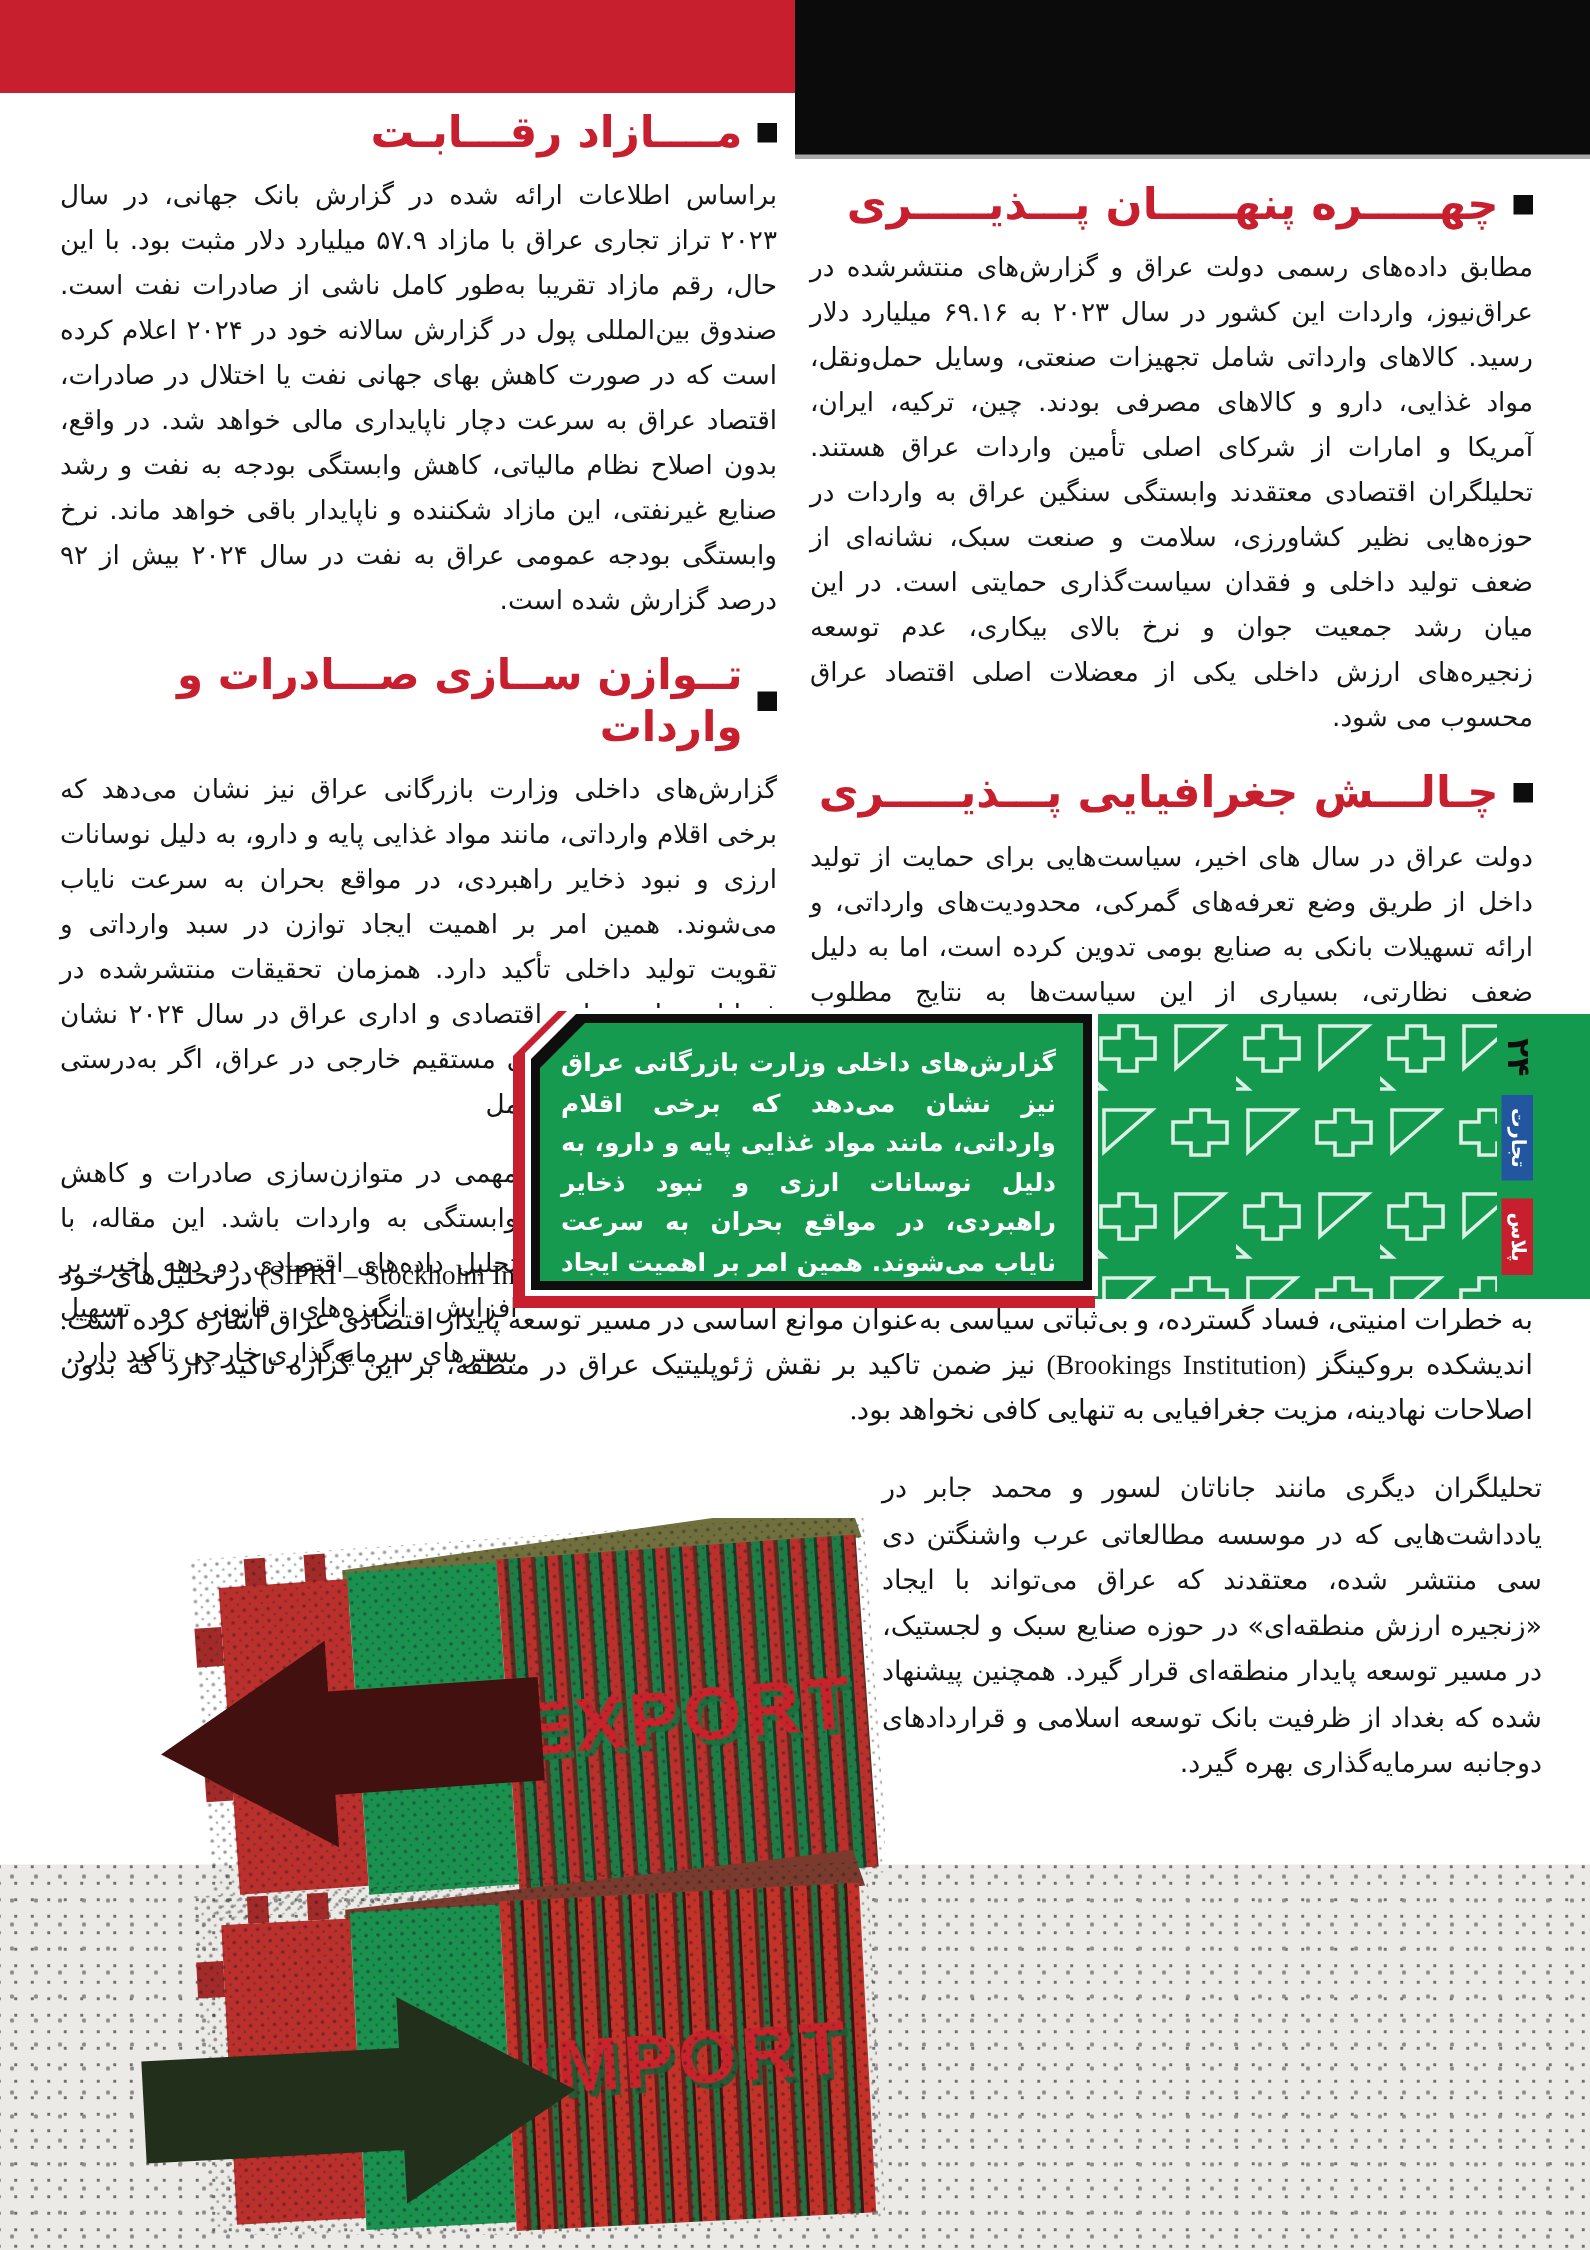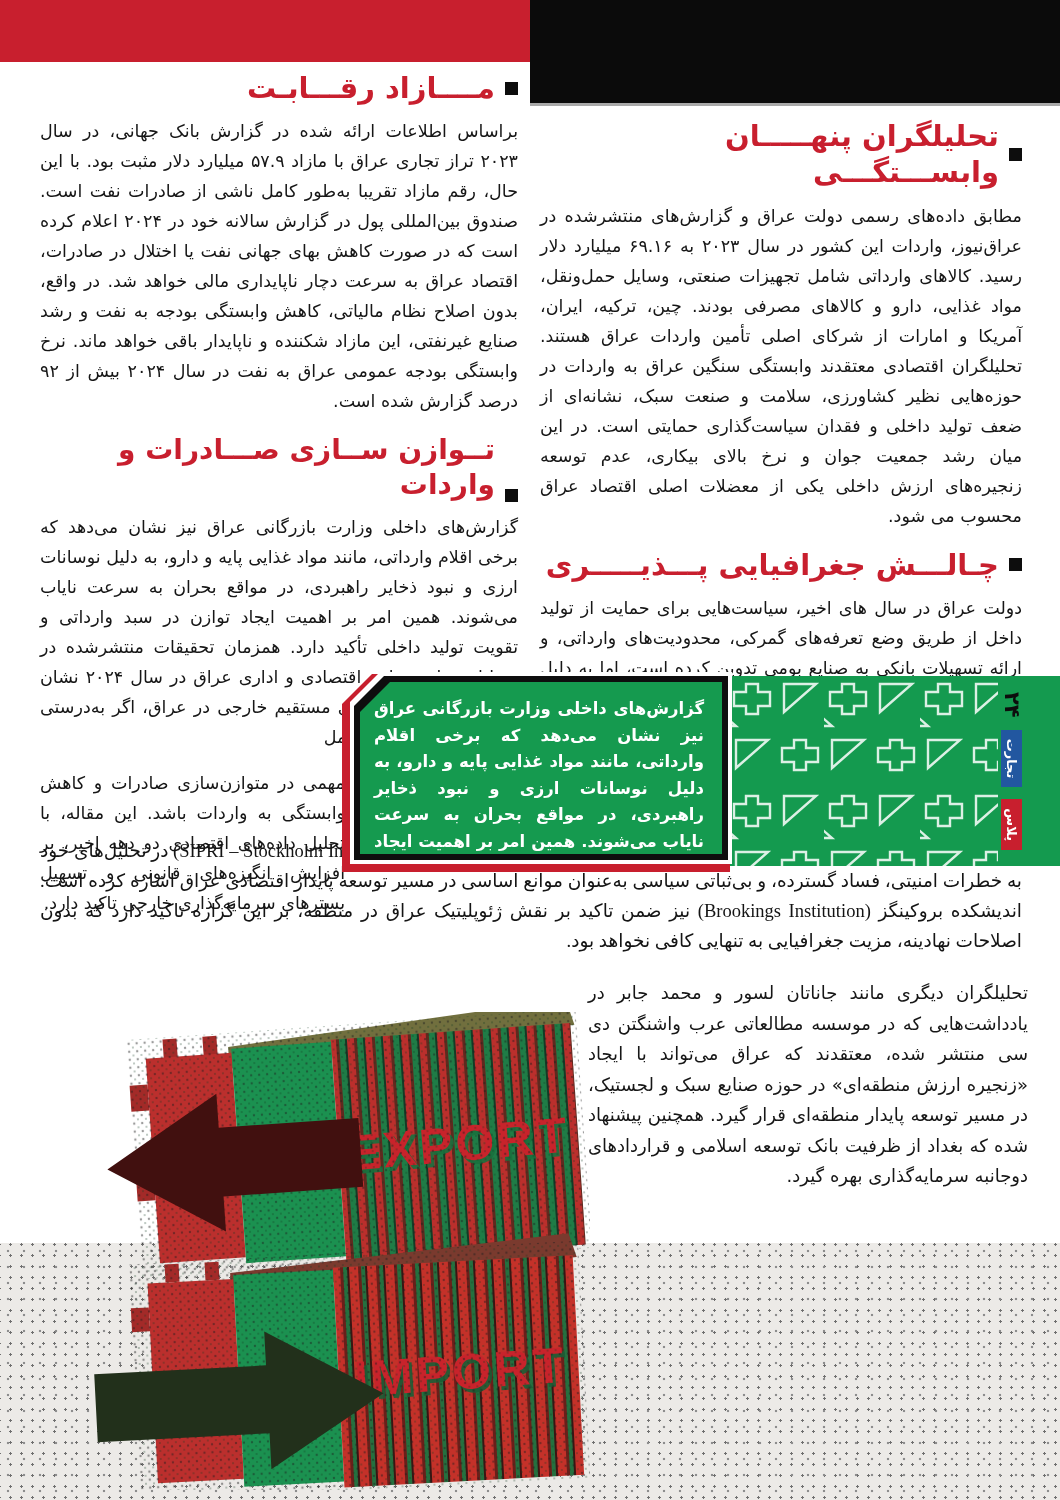--- a/index.html
+++ b/index.html
@@ -68,32 +68,32 @@
   <div class="header-red"></div>
   <div class="header-black"></div>
 
   <div class="col-left">
     <h2 class="headline">
       <span class="bullet"></span>
       <span>مــــازاد رقـــابـت</span>
     </h2>
     <p class="body-text">براساس اطلاعات ارائه شده در گزارش بانک جهانی، در سال ۲۰۲۳ تراز تجاری عراق با مازاد ۵۷.۹ میلیارد دلار مثبت بود. با این حال، رقم مازاد تقریبا به‌طور کامل ناشی از صادرات نفت است. صندوق بین‌المللی پول در گزارش سالانه خود در ۲۰۲۴ اعلام کرده است که در صورت کاهش بهای جهانی نفت یا اختلال در صادرات، اقتصاد عراق به سرعت دچار ناپایداری مالی خواهد شد. در واقع، بدون اصلاح نظام مالیاتی، کاهش وابستگی بودجه به نفت و رشد صنایع غیرنفتی، این مازاد شکننده و ناپایدار باقی خواهد ماند. نرخ وابستگی بودجه عمومی عراق به نفت در سال ۲۰۲۴ بیش از ۹۲ درصد گزارش شده است.</p>
 
-    <h2 class="headline" style="font-size:28px;align-items:flex-end;">
+    <h2 class="headline" style="font-size:28px;">
       <span class="bullet"></span>
       <span>تــوازن ســازی صـــادرات و واردات</span>
     </h2>
     <p class="body-text">گزارش‌های داخلی وزارت بازرگانی عراق نیز نشان می‌دهد که برخی اقلام وارداتی، مانند مواد غذایی پایه و دارو، به دلیل نوسانات ارزی و نبود ذخایر راهبردی، در مواقع بحران به سرعت نایاب می‌شوند. همین امر بر اهمیت ایجاد توازن در سبد وارداتی و تقویت تولید داخلی تأکید دارد. همزمان تحقیقات منتشرشده در فصلنامه علمی علوم اقتصادی و اداری عراق در سال ۲۰۲۴ نشان می‌دهد که سرمایه‌گذاری مستقیم خارجی در عراق، اگر به‌درستی هدایت شود، می‌تواند عامل</p>
     <p class="body-text narrow">مهمی در متوازن‌سازی صادرات و کاهش وابستگی به واردات باشد. این مقاله، با تحلیل داده‌های اقتصادی دو دهه اخیر، بر افزایش انگیزه‌های قانونی و تسهیل بسترهای سرمایه‌گذاری خارجی تاکید دارد.</p>
   </div>
 
   <div class="col-right">
     <h2 class="headline">
       <span class="bullet"></span>
-      <span>تحلیلگران پنهـــــان وابســـتگـــی</span>
+      <span>چهـــــره پنهـــــان پـــذیـــــری</span>
     </h2>
     <p class="body-text">مطابق داده‌های رسمی دولت عراق و گزارش‌های منتشرشده در عراق‌نیوز، واردات این کشور در سال ۲۰۲۳ به ۶۹.۱۶ میلیارد دلار رسید. کالاهای وارداتی شامل تجهیزات صنعتی، وسایل حمل‌ونقل، مواد غذایی، دارو و کالاهای مصرفی بودند. چین، ترکیه، ایران، آمریکا و امارات از شرکای اصلی تأمین واردات عراق هستند. تحلیلگران اقتصادی معتقدند وابستگی سنگین عراق به واردات در حوزه‌هایی نظیر کشاورزی، سلامت و صنعت سبک، نشانه‌ای از ضعف تولید داخلی و فقدان سیاست‌گذاری حمایتی است. در این میان رشد جمعیت جوان و نرخ بالای بیکاری، عدم توسعه زنجیره‌های ارزش داخلی یکی از معضلات اصلی اقتصاد عراق محسوب می شود.</p>
 
     <h2 class="headline">
       <span class="bullet"></span>
       <span>چـالـــش جغرافیایی پـــذیـــــری</span>
     </h2>
     <p class="body-text">دولت عراق در سال های اخیر، سیاست‌هایی برای حمایت از تولید داخل از طریق وضع تعرفه‌های گمرکی، محدودیت‌های وارداتی، و ارائه تسهیلات بانکی به صنایع بومی تدوین کرده است، اما به دلیل ضعف نظارتی، بسیاری از این سیاست‌ها به نتایج مطلوب نرسیده‌اند. علاوه‌براین، ورود بی‌رویه کالاهای خارجی از مرزهای غیررسمی و قاچاق گسترده، رقابت‌پذیری تولیدات داخلی را تضعیف کرده است.</p>
   </div>
 

